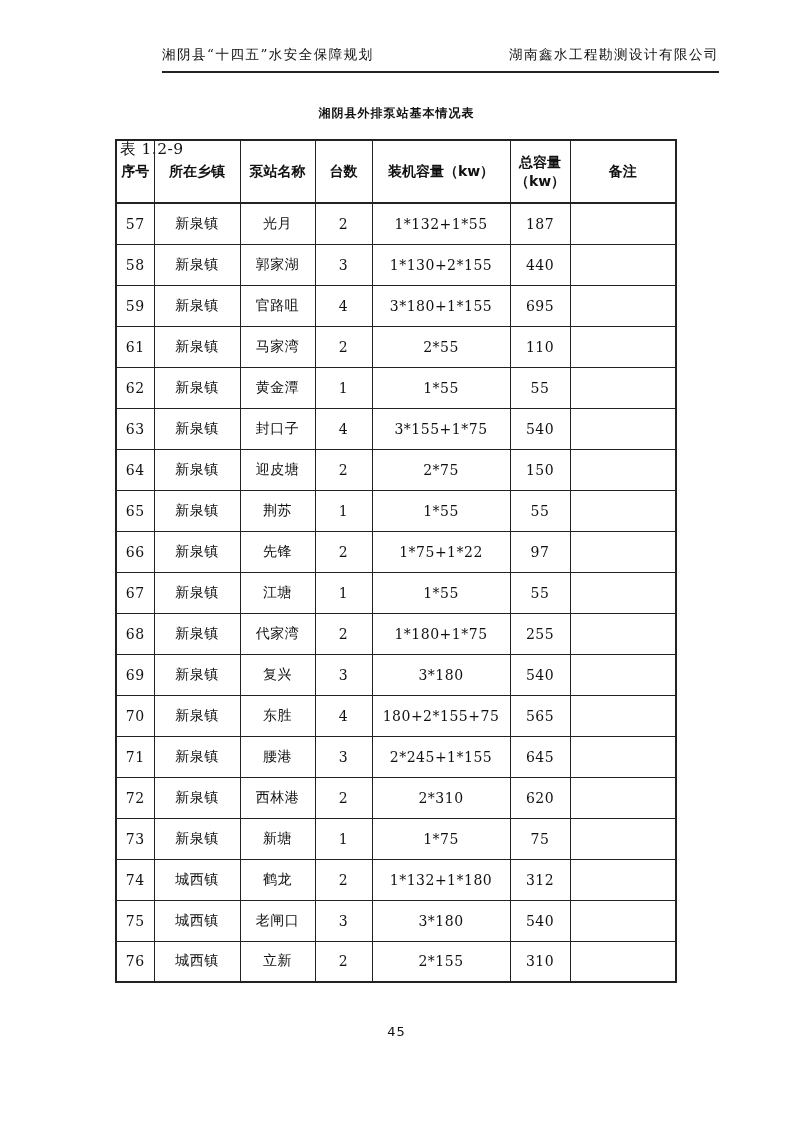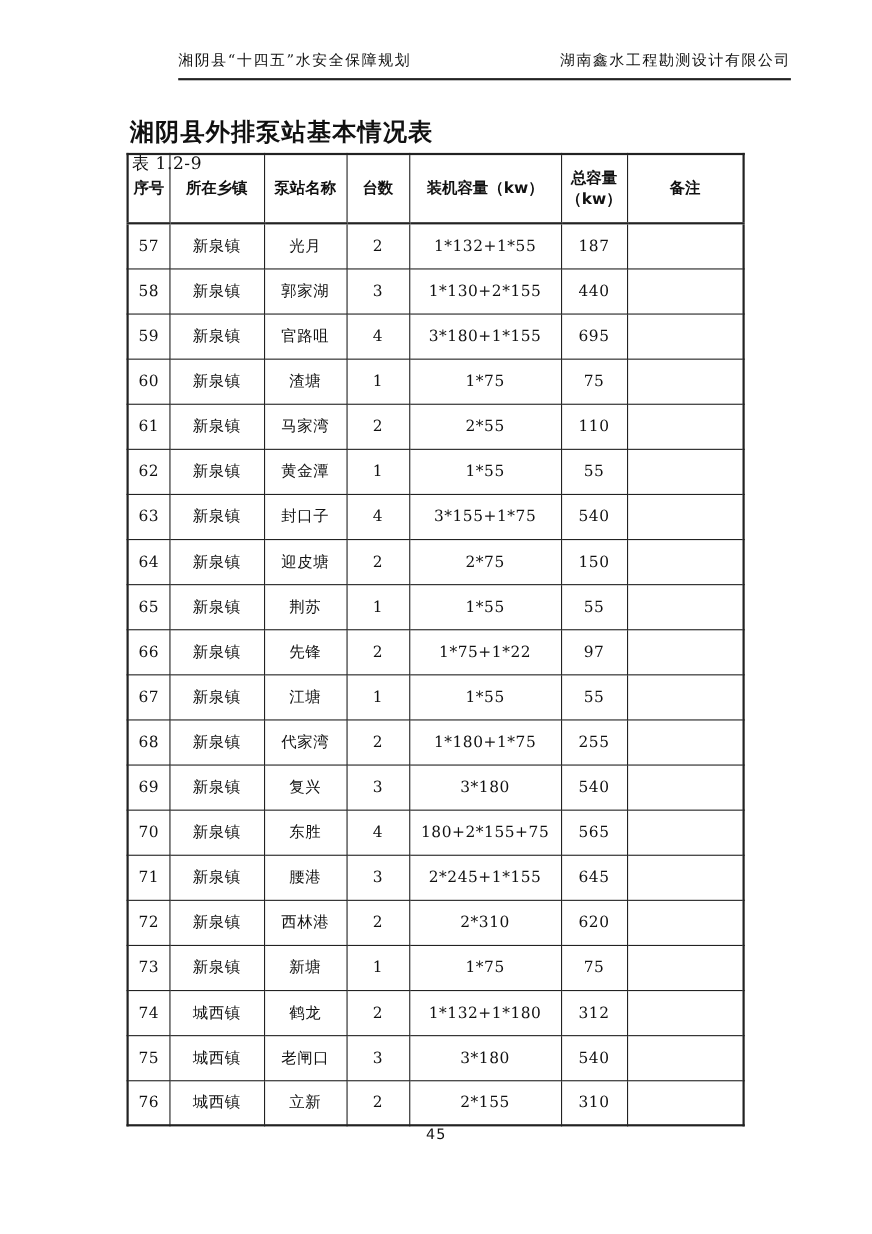--- a/index.html
+++ b/index.html
@@ -25,22 +25,22 @@
   .title-row {
     position: absolute;
     left: 118px; top: 105px; width: 557px; height: 26px;
   }
   .table-label {
     position: absolute; left: 2px; top: 4px;
     font-size: 15.5px; letter-spacing: 0.5px; margin-top: 30px;
   }
   .table-title {
     position: absolute; left: 0; top: 0; width: 100%;
-    text-align: left;
-    font-size: 22px; font-weight: bold;
+    text-align: center;
+    font-size: 12px; font-weight: bold;
     font-family: "DejaVu Sans", "Liberation Sans", sans-serif;
     letter-spacing: 1px;
   }
   table.main-table {
     position: absolute; left: 115px; top: 139px;
     width: 560px;
     border-collapse: collapse;
     table-layout: fixed;
     border: 2px solid #222222;
   }
@@ -128,29 +128,20 @@
       <tr>
         <td>59</td>
         <td>新泉镇</td>
         <td>官路咀</td>
         <td>4</td>
         <td>3*180+1*155</td>
         <td>695</td>
         <td></td>
       </tr>
       <tr>
-        <td>60</td>
-        <td>新泉镇</td>
-        <td>渣塘</td>
-        <td>1</td>
-        <td>1*75</td>
-        <td>75</td>
-        <td></td>
-      </tr>
-      <tr>
         <td>61</td>
         <td>新泉镇</td>
         <td>马家湾</td>
         <td>2</td>
         <td>2*55</td>
         <td>110</td>
         <td></td>
       </tr>
       <tr>
         <td>62</td>

